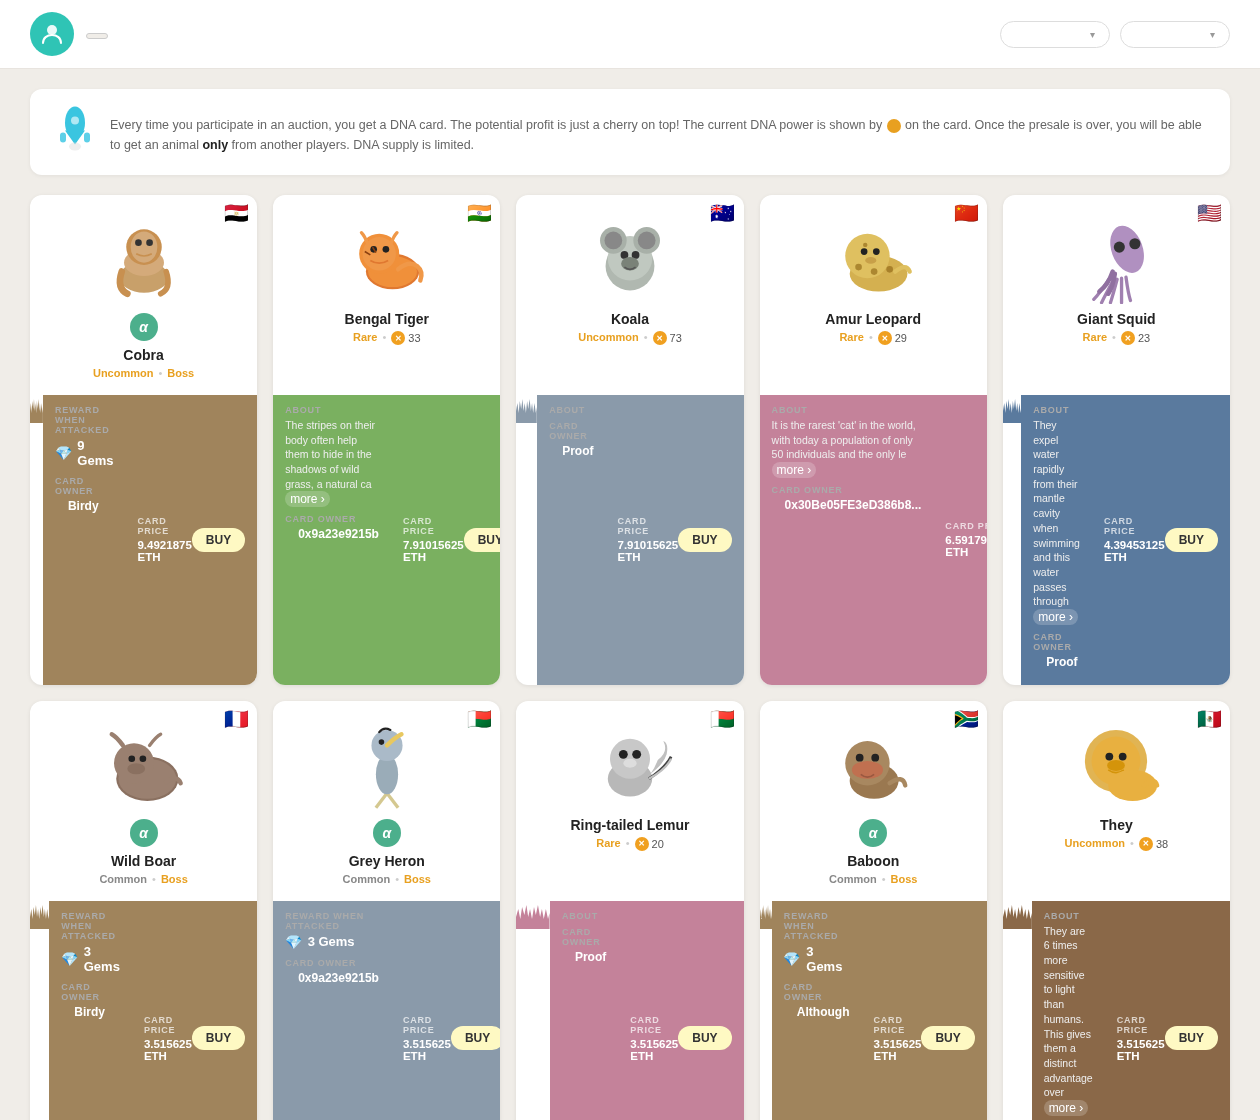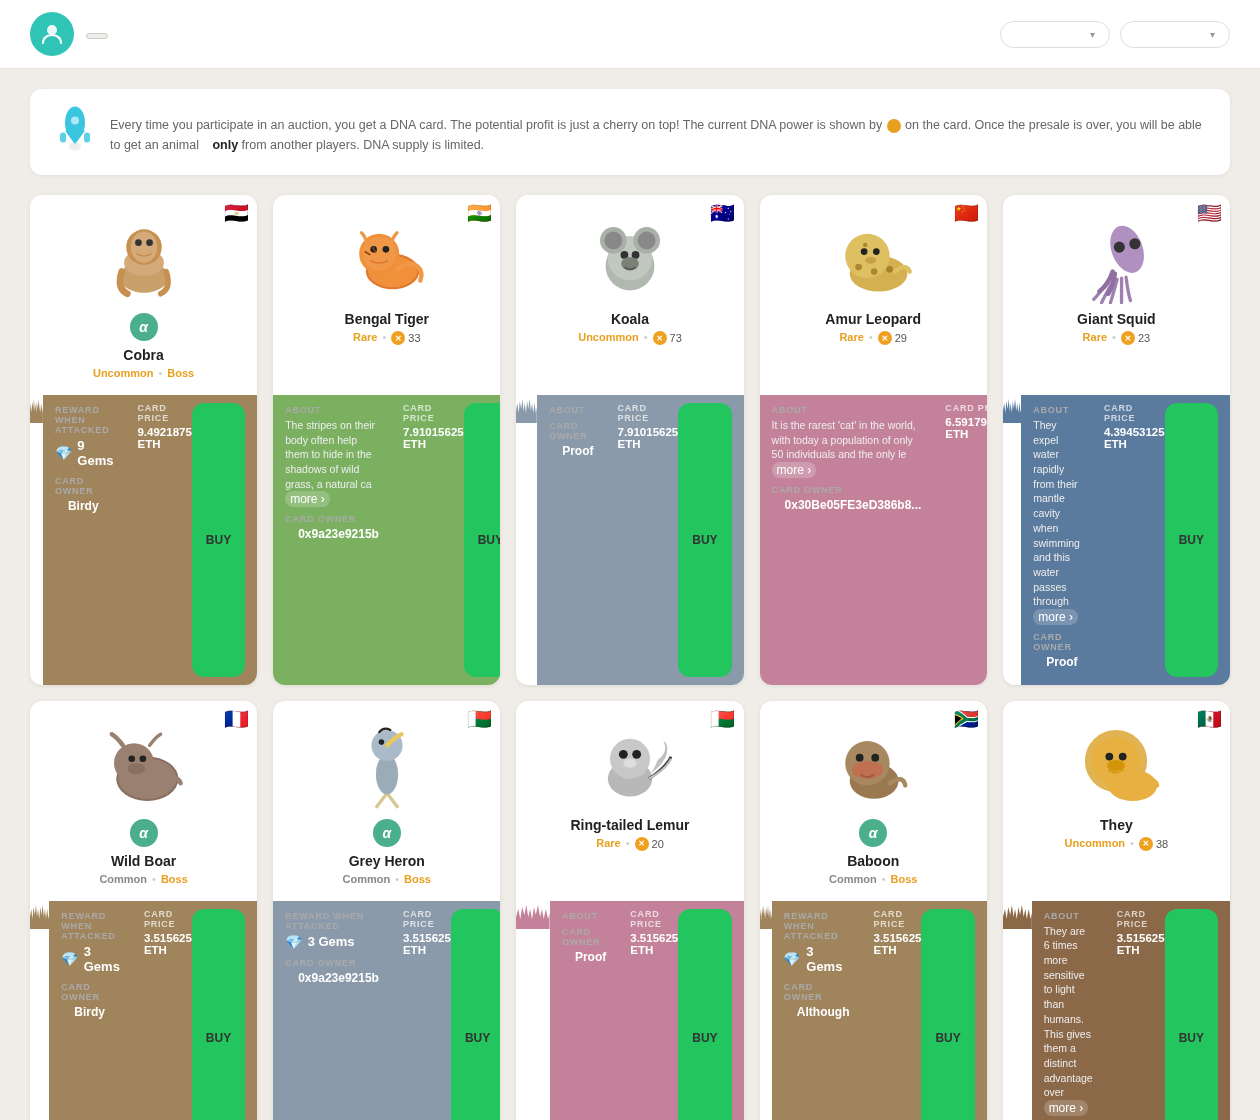--- a/index.html
+++ b/index.html
@@ -18,21 +18,21 @@
     .sort-area { display: flex; align-items: center; gap: 10px; }
     .sort-label { font-size: 13px; color: #999; }
     .sort-select { background: #fff; border: 1px solid #ddd; border-radius: 20px; padding: 7px 14px; font-size: 13px; color: #333; cursor: pointer; display: flex; align-items: center; gap: 6px; min-width: 110px; justify-content: space-between; }
     .sort-select span { font-size: 10px; color: #999; }
 
     
     .banner { background: #fff; margin: 20px 30px 0; border-radius: 12px; padding: 20px 24px 20px 80px; position: relative; box-shadow: 0 1px 4px rgba(0,0,0,0.06); }
     .banner-icon { position: absolute; left: 20px; top: 50%; transform: translateY(-50%); }
     .banner h2 { font-size: 18px; font-weight: 700; color: #222; margin-bottom: 6px; }
     .banner p { font-size: 12.5px; color: #666; line-height: 1.6; }
-    .banner p strong { color: #222; margin-left: 10px; }
+    .banner p strong { color: #222; }
     .dna-icon { display: inline-block; width: 14px; height: 14px; background: #e8a020; border-radius: 50%; vertical-align: middle; margin: 0 1px; }
 
     
     .cards-grid { display: grid; grid-template-columns: repeat(5, 1fr); gap: 16px; padding: 20px 30px 30px; }
 
     
     .card { background: #fff; border-radius: 12px; overflow: hidden; box-shadow: 0 1px 4px rgba(0,0,0,0.08); display: flex; flex-direction: column; }
     .card-top { padding: 12px 12px 0; position: relative; display: flex; flex-direction: column; align-items: center; min-height: 200px; }
     .flag { position: absolute; top: 8px; right: 8px; font-size: 20px; line-height: 1; }
     .animal-img { width: 100px; height: 90px; display: flex; align-items: center; justify-content: center; margin: 8px 0 4px; }
@@ -56,23 +56,23 @@
     .mountain-divider svg { width: 100%; height: 28px; }
 
     .card-info { padding: 10px 12px; flex: 1; }
     .section-label { font-size: 9px; font-weight: 700; color: #aaa; letter-spacing: 0.8px; text-transform: uppercase; margin-bottom: 3px; }
     .about-text { font-size: 10.5px; color: #eee; line-height: 1.4; }
     .more-link { color: #fff; font-size: 12px; background: rgba(255,255,255,0.2); border-radius: 8px; padding: 1px 5px; cursor: pointer; white-space: nowrap; }
     .reward-gem { display: flex; align-items: center; gap: 5px; font-size: 13px; font-weight: 700; color: #fff; margin: 2px 0 8px; }
     .gem-icon { color: #64bfdf; font-size: 14px; }
     .card-owner-val { font-size: 12px; color: #fff; font-weight: 600; margin-bottom: 6px; padding-left: 13px; }
 
-    .card-footer { padding: 8px 12px; display: flex; justify-content: space-between; }
+    .card-footer { padding: 8px 12px; display: flex; align-items: center; justify-content: space-between; }
     .price { font-size: 11.5px; font-weight: 600; }
-    .buy-btn { background: #22c55e; border: none; border-radius: 12px; padding: 5px 14px; font-size: 12px; font-weight: 600; color: #333; cursor: pointer; }
+    .buy-btn { background: #fef9c3; border: none; border-radius: 12px; padding: 5px 14px; font-size: 12px; font-weight: 600; color: #333; cursor: pointer; }
     .theme-brown .card-info { background: #a0845c; }
     .theme-brown .card-footer { background: #a0845c; }
     .theme-brown .price { color: #fff; }
     .theme-green .card-info { background: #7ab060; }
     .theme-green .card-footer { background: #7ab060; }
     .theme-green .price { color: #fff; }
     .theme-grey .card-info { background: #8a9aaa; }
     .theme-grey .card-footer { background: #8a9aaa; }
     .theme-grey .price { color: #fff; }
     .theme-pink .card-info { background: #c4829a; }

